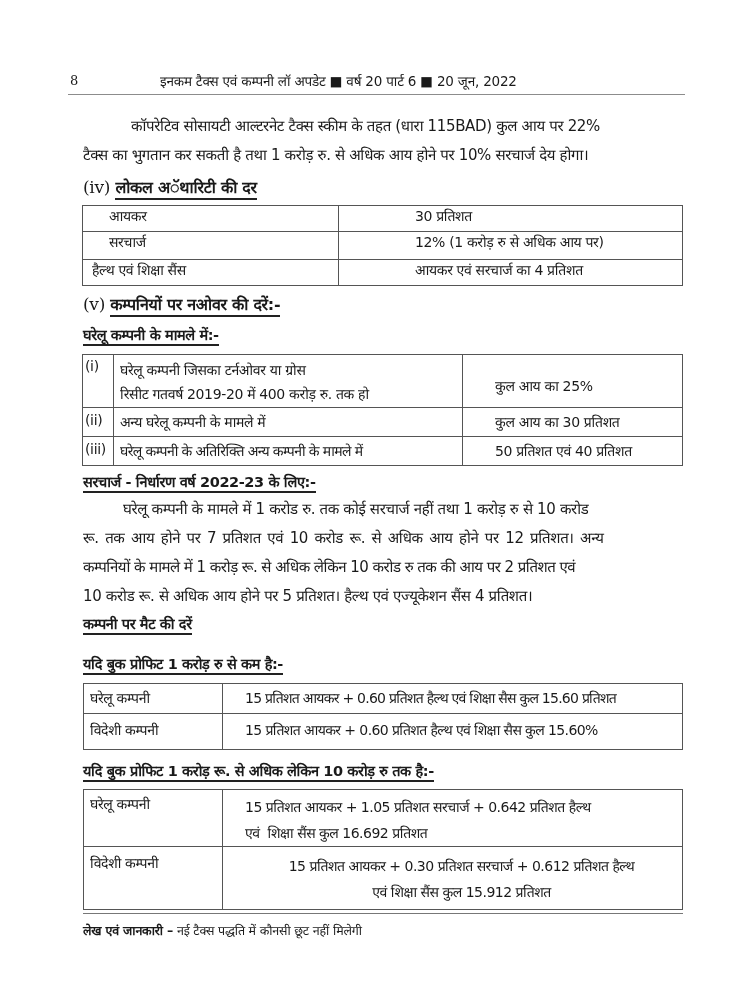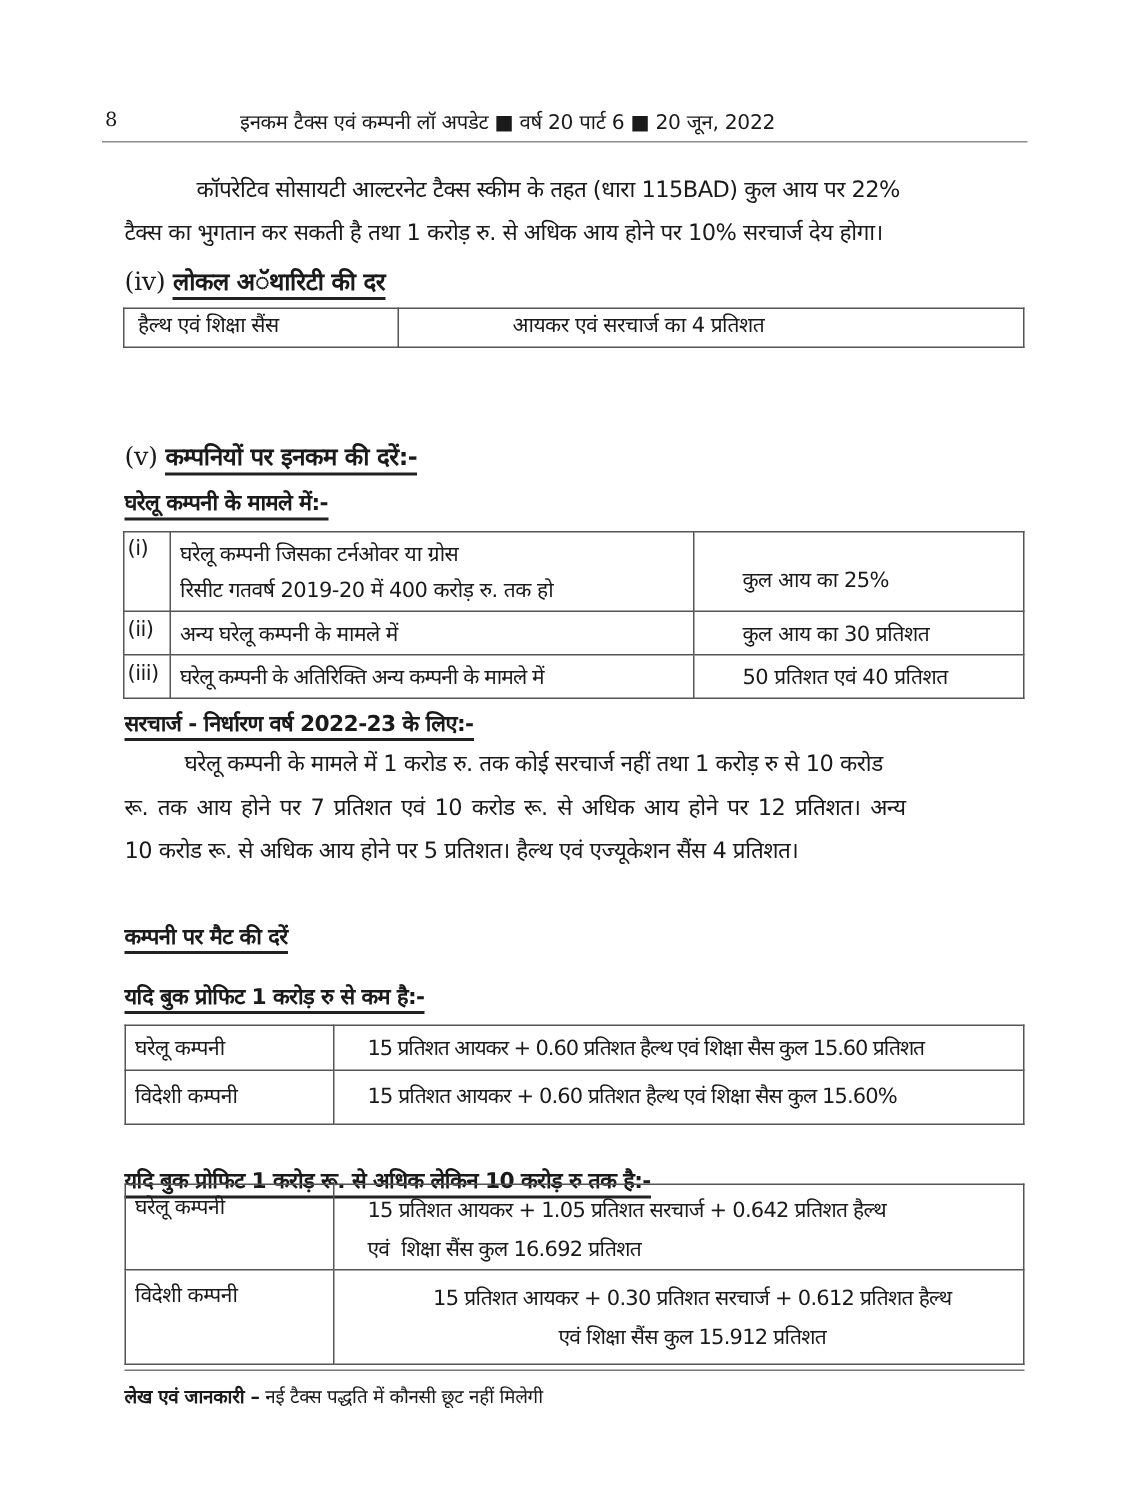--- a/index.html
+++ b/index.html
@@ -52,30 +52,38 @@
   <div style="white-space:nowrap;">टैक्स का भुगतान कर सकती है तथा 1 करोड़ रु. से अधिक आय होने पर 10% सरचार्ज देय होगा।</div>
 </div>
 
 <div class="abs heading" style="left:83px; top:176px;">
   <span class="heading-roman">(iv)</span>
   <span class="u">लोकल अॅथारिटी की दर</span>
 </div>
 
 <table class="t thick" style="left:82px; top:205px; width:601px;">
   <tbody>
+      <tr style="height:26px;">
+    <td style="width:223px; padding-left:26px;">आयकर</td>
+    <td style="padding-left:76px;">30 प्रतिशत</td>
+  </tr>
+  <tr style="height:28px;">
+    <td style="padding-left:26px;">सरचार्ज</td>
+    <td style="padding-left:76px;">12% (1 करोड़ रु से अधिक आय पर)</td>
+  </tr>
   <tr style="height:26px;">
     <td style="padding-left:9px;">हैल्थ एवं शिक्षा सैंस</td>
     <td style="padding-left:76px;">आयकर एवं सरचार्ज का 4 प्रतिशत</td>
   </tr>
 </tbody>
   </table>
 
 <div class="abs heading" style="left:83px; top:293px;">
   <span class="heading-roman">(v)</span>
-  <span class="u">कम्पनियों पर इनकम की दरें:-</span>
+  <span class="u">कम्पनियों पर नओवर की दरें:-</span>
 </div>
 <div class="abs subhead" style="left:83px; top:324px;">
   <span class="u">घरेलू कम्पनी के मामले में:-</span>
 </div>
 
 <table class="t thick" style="left:82px; top:354px; width:601px;">
   <tbody>
       <tr style="height:53px;">
     <td style="width:24px; padding:3px 4px 0 2px;">(i)</td>
     <td style="width:336px; padding:3px 6px 0 6px; line-height:24px;">
@@ -96,20 +104,21 @@
   </tr>
 </tbody>
   </table>
 
 <div class="abs subhead" style="left:83px; top:471px;">
   <span class="u">सरचार्ज - निर्धारण वर्ष 2022-23 के लिए:-</span>
 </div>
 <div class="abs para" style="left:83px; top:495px; width:600px;">
   <div style="padding-left:40px; white-space:nowrap;">घरेलू कम्पनी के मामले में 1 करोड रु. तक कोई सरचार्ज नहीं तथा 1 करोड़ रु से 10 करोड</div>
   <div style="white-space:nowrap; word-spacing:2px;">रू. तक आय होने पर 7 प्रतिशत एवं 10 करोड रू. से अधिक आय होने पर 12 प्रतिशत। अन्य</div>
+  <div style="white-space:nowrap; letter-spacing:-0.55px;">कम्पनियों के मामले में 1 करोड़ रू. से अधिक लेकिन 10 करोड रु तक की आय पर 2 प्रतिशत एवं</div>
   <div style="white-space:nowrap;">10 करोड रू. से अधिक आय होने पर 5 प्रतिशत। हैल्थ एवं एज्यूकेशन सैंस 4 प्रतिशत।</div>
 </div>
 
 <div class="abs subhead" style="left:83px; top:613px;">
   <span class="u">कम्पनी पर मैट की दरें</span>
 </div>
 
 <div class="abs subhead" style="left:83px; top:653px;">
   <span class="u">यदि बुक प्रोफिट 1 करोड़ रु से कम है:-</span>
 </div>
@@ -119,21 +128,21 @@
     <td style="width:128px; padding:4px 4px 0 6px;">घरेलू कम्पनी</td>
     <td style="padding:4px 4px 0 22px; letter-spacing:-0.75px;">15 प्रतिशत आयकर + 0.60 प्रतिशत हैल्थ एवं शिक्षा सैस कुल 15.60 प्रतिशत</td>
   </tr>
   <tr style="height:36px;">
     <td style="padding:6px 4px 0 6px;">विदेशी कम्पनी</td>
     <td style="padding:6px 4px 0 22px; letter-spacing:-0.6px;">15 प्रतिशत आयकर + 0.60 प्रतिशत हैल्थ एवं शिक्षा सैस कुल 15.60%</td>
   </tr>
 </tbody>
   </table>
 
-<div class="abs subhead" style="left:83px; top:760px;margin-top:16px;">
+<div class="abs subhead" style="left:83px; top:760px;">
   <span class="u">यदि बुक प्रोफिट 1 करोड़ रू. से अधिक लेकिन 10 करोड़ रु तक है:-</span>
 </div>
 <table class="t thick" style="left:83px; top:789px; width:600px;">
   <tbody>
       <tr style="height:53px;">
     <td style="width:128px; padding:4px 4px 0 6px;">घरेलू कम्पनी</td>
     <td style="padding:4px 4px 0 22px; line-height:26px; letter-spacing:-0.5px;">
       <div>15 प्रतिशत आयकर + 1.05 प्रतिशत सरचार्ज + 0.642 प्रतिशत हैल्थ</div>
       <div style="white-space:pre;">एवं  शिक्षा सैंस कुल 16.692 प्रतिशत</div>
     </td>

